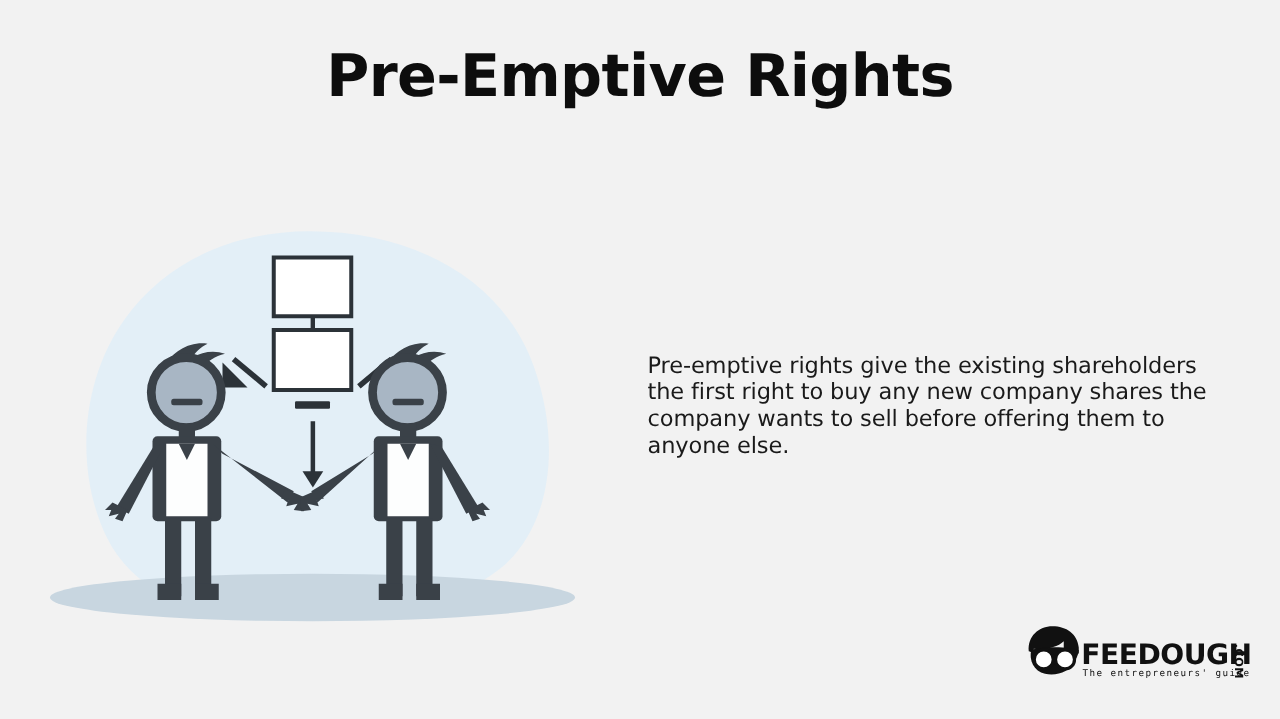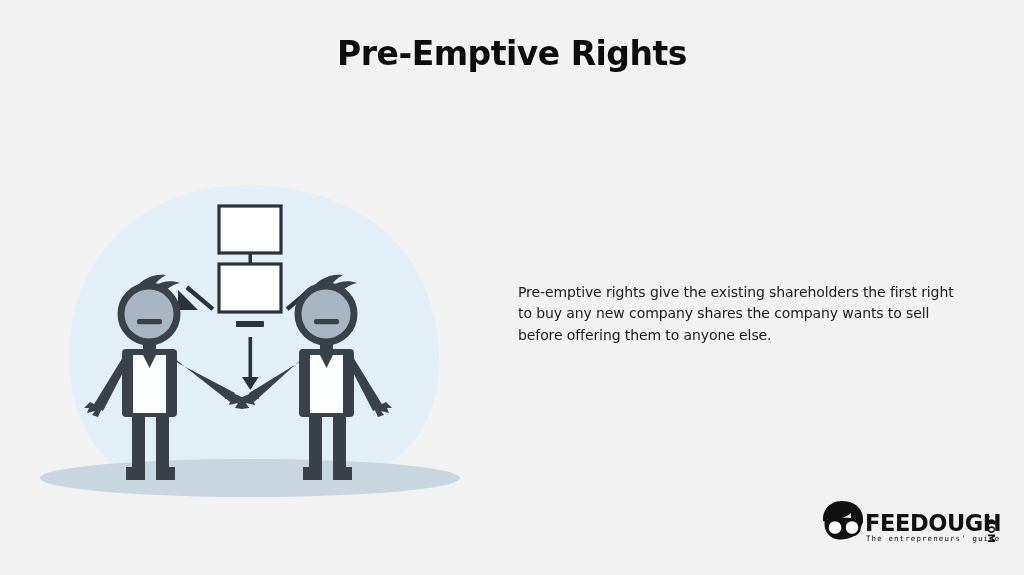--- a/index.html
+++ b/index.html
@@ -23,21 +23,21 @@
   }
 
   
   .title {
     position: absolute;
     left: 0;
     top: 36px;
     width: 1024px;
     text-align: center;
     font-family: "DejaVu Sans", sans-serif;
-    font-size: 33px;
+    font-size: 47px;
     font-weight: bold;
     letter-spacing: -0.5px;
     color: #0d0d0d;
     line-height: 1.1;
     white-space: nowrap;
   }
 
   
   .illustration {
     position: absolute;
@@ -52,21 +52,21 @@
     height: 340px;
   }
 
   
   .body-copy {
     position: absolute;
     left: 518px;
     top: 282px;
     width: 452px;
     font-family: "DejaVu Sans", sans-serif;
-    font-size: 14px;
+    font-size: 18px;
     line-height: 21.3px;
     color: #1a1a1a;
     letter-spacing: -0.1px;
   }
 
   
   .logo {
     position: absolute;
     left: 818px;
     top: 499px;

